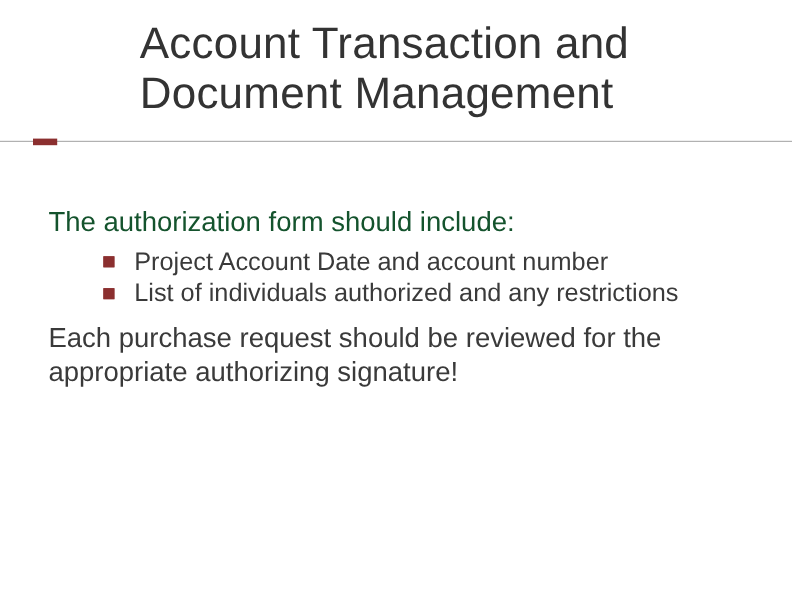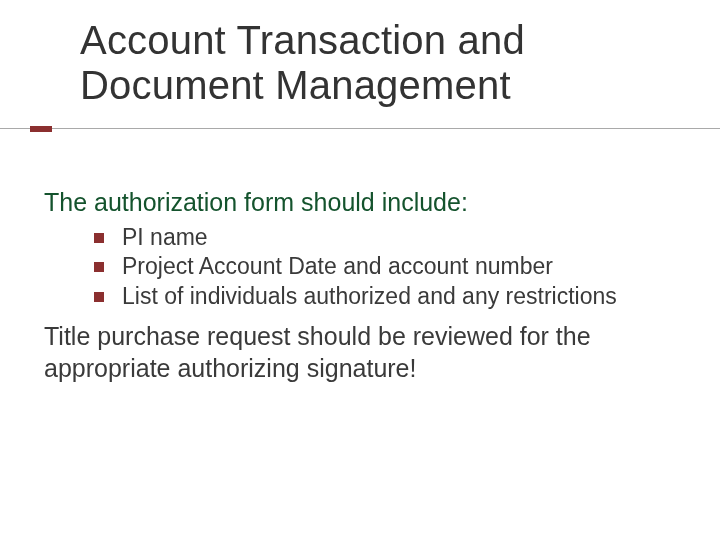--- a/index.html
+++ b/index.html
@@ -10,20 +10,21 @@
     background: #ffffff;
     font-family: Verdana, Geneva, sans-serif;
     color: #3a3a3a;
     overflow: hidden;
   }
   .slide {
     position: relative;
     width: 720px;
     height: 540px;
     box-sizing: border-box;
+    padding-left: 47px;
   }
   .title-wrap {
     padding: 18px 0 0 80px;
   }
   .title {
     font-size: 40px;
     line-height: 1.12;
     color: #333333;
     letter-spacing: 0.2px;
   }
@@ -101,31 +102,30 @@
     <div class="line"></div>
     <div class="accent"></div>
   </div>
 
   <div class="body">
     <div class="intro">The authorization form should include:</div>
 
     <ul class="bullets">
       <li>
         <span class="sq"></span>
-        <span>PI name</span>
       </li>
       <li>
         <span class="sq"></span>
         <span>Project Account Date and account number</span>
       </li>
       <li>
         <span class="sq"></span>
       </li>
       <li>
         <span class="sq"></span>
         <span>List of individuals authorized and any restrictions</span>
       </li>
     </ul>
 
-    <div class="outro">Title purchase request should be reviewed for the appropriate authorizing signature!</div>
+    <div class="outro">Each purchase request should be reviewed for the appropriate authorizing signature!</div>
   </div>
 
 </div>
 
 </body></html>

